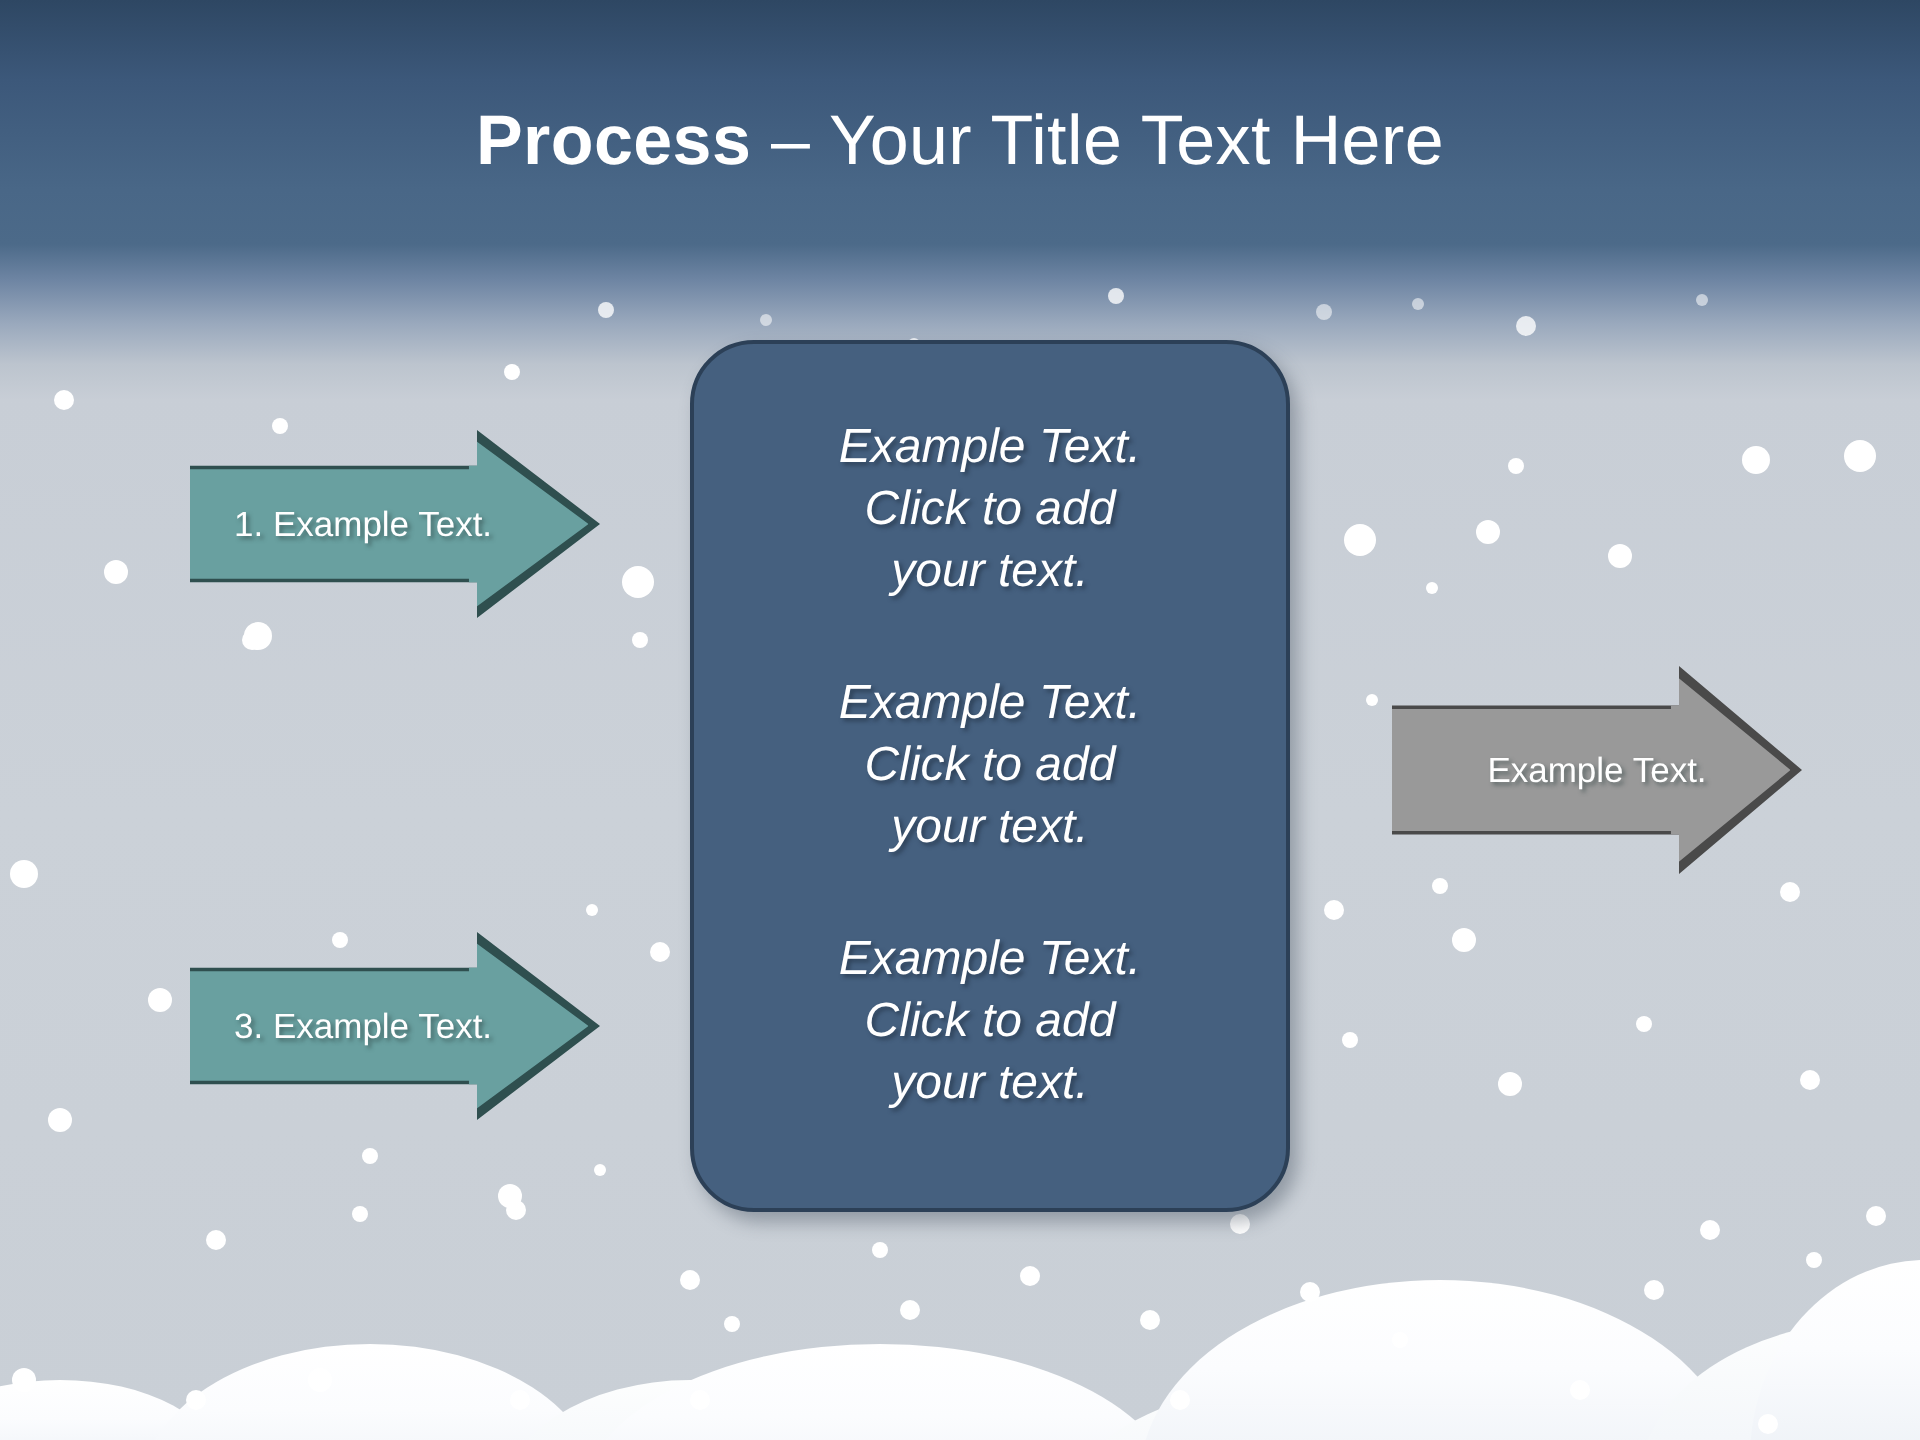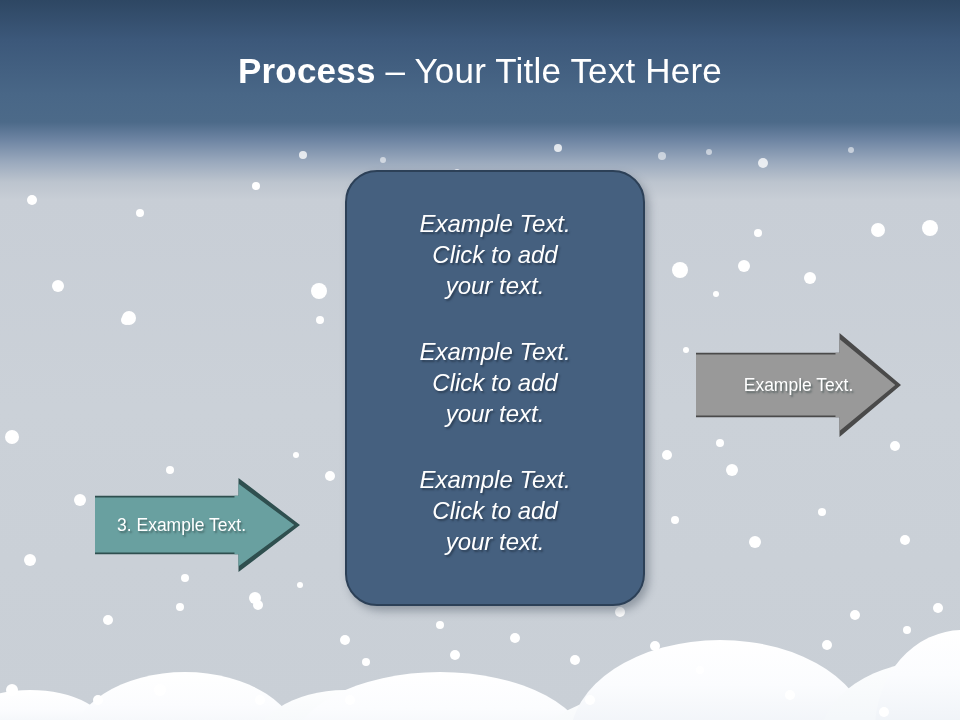--- a/index.html
+++ b/index.html
@@ -223,23 +223,27 @@
       <div class="flake" style="left: 345px; top: 695px; width: 10px; height: 10px;"></div>
       <div class="flake" style="left: 585px; top: 695px; width: 10px; height: 10px;"></div>
       <div class="flake" style="left: 785px; top: 690px; width: 10px; height: 10px;"></div>
       <div class="flake" style="left: 879px; top: 707px; width: 10px; height: 10px;"></div>
     </div>
 
   <div class="title">
     <span class="t-bold">Process</span><span class="t-norm"> – Your Title Text Here</span>
   </div>
 
-
-
-  <div class="arrow arrow-border" style="left:95px;top:478px;width:205px;height:94px;text-decoration:underline;">
+  <div class="arrow arrow-border" style="left:95px;top:215px;width:205px;height:94px;">
+    <div class="arrow-inner arrow-fill-teal" style="transform:scale(0.972,0.94);transform-origin:0% 50%;"></div>
+    <div class="arrow-label left">1. Example Text.</div>
+  </div>
+
+
+  <div class="arrow arrow-border" style="left:95px;top:466px;width:205px;height:94px;text-decoration:underline;">
     <div class="arrow-inner arrow-fill-teal" style="transform:scale(0.972,0.94);transform-origin:0% 50%;"></div>
     <div class="arrow-label left">3. Example Text.</div>
   </div>
 
   <div class="panel">
     <div class="panel-block">
       <span class="ln">Example Text.</span>
       <span class="ln">Click  to add</span>
       <span class="ln">your text.</span>
     </div>

